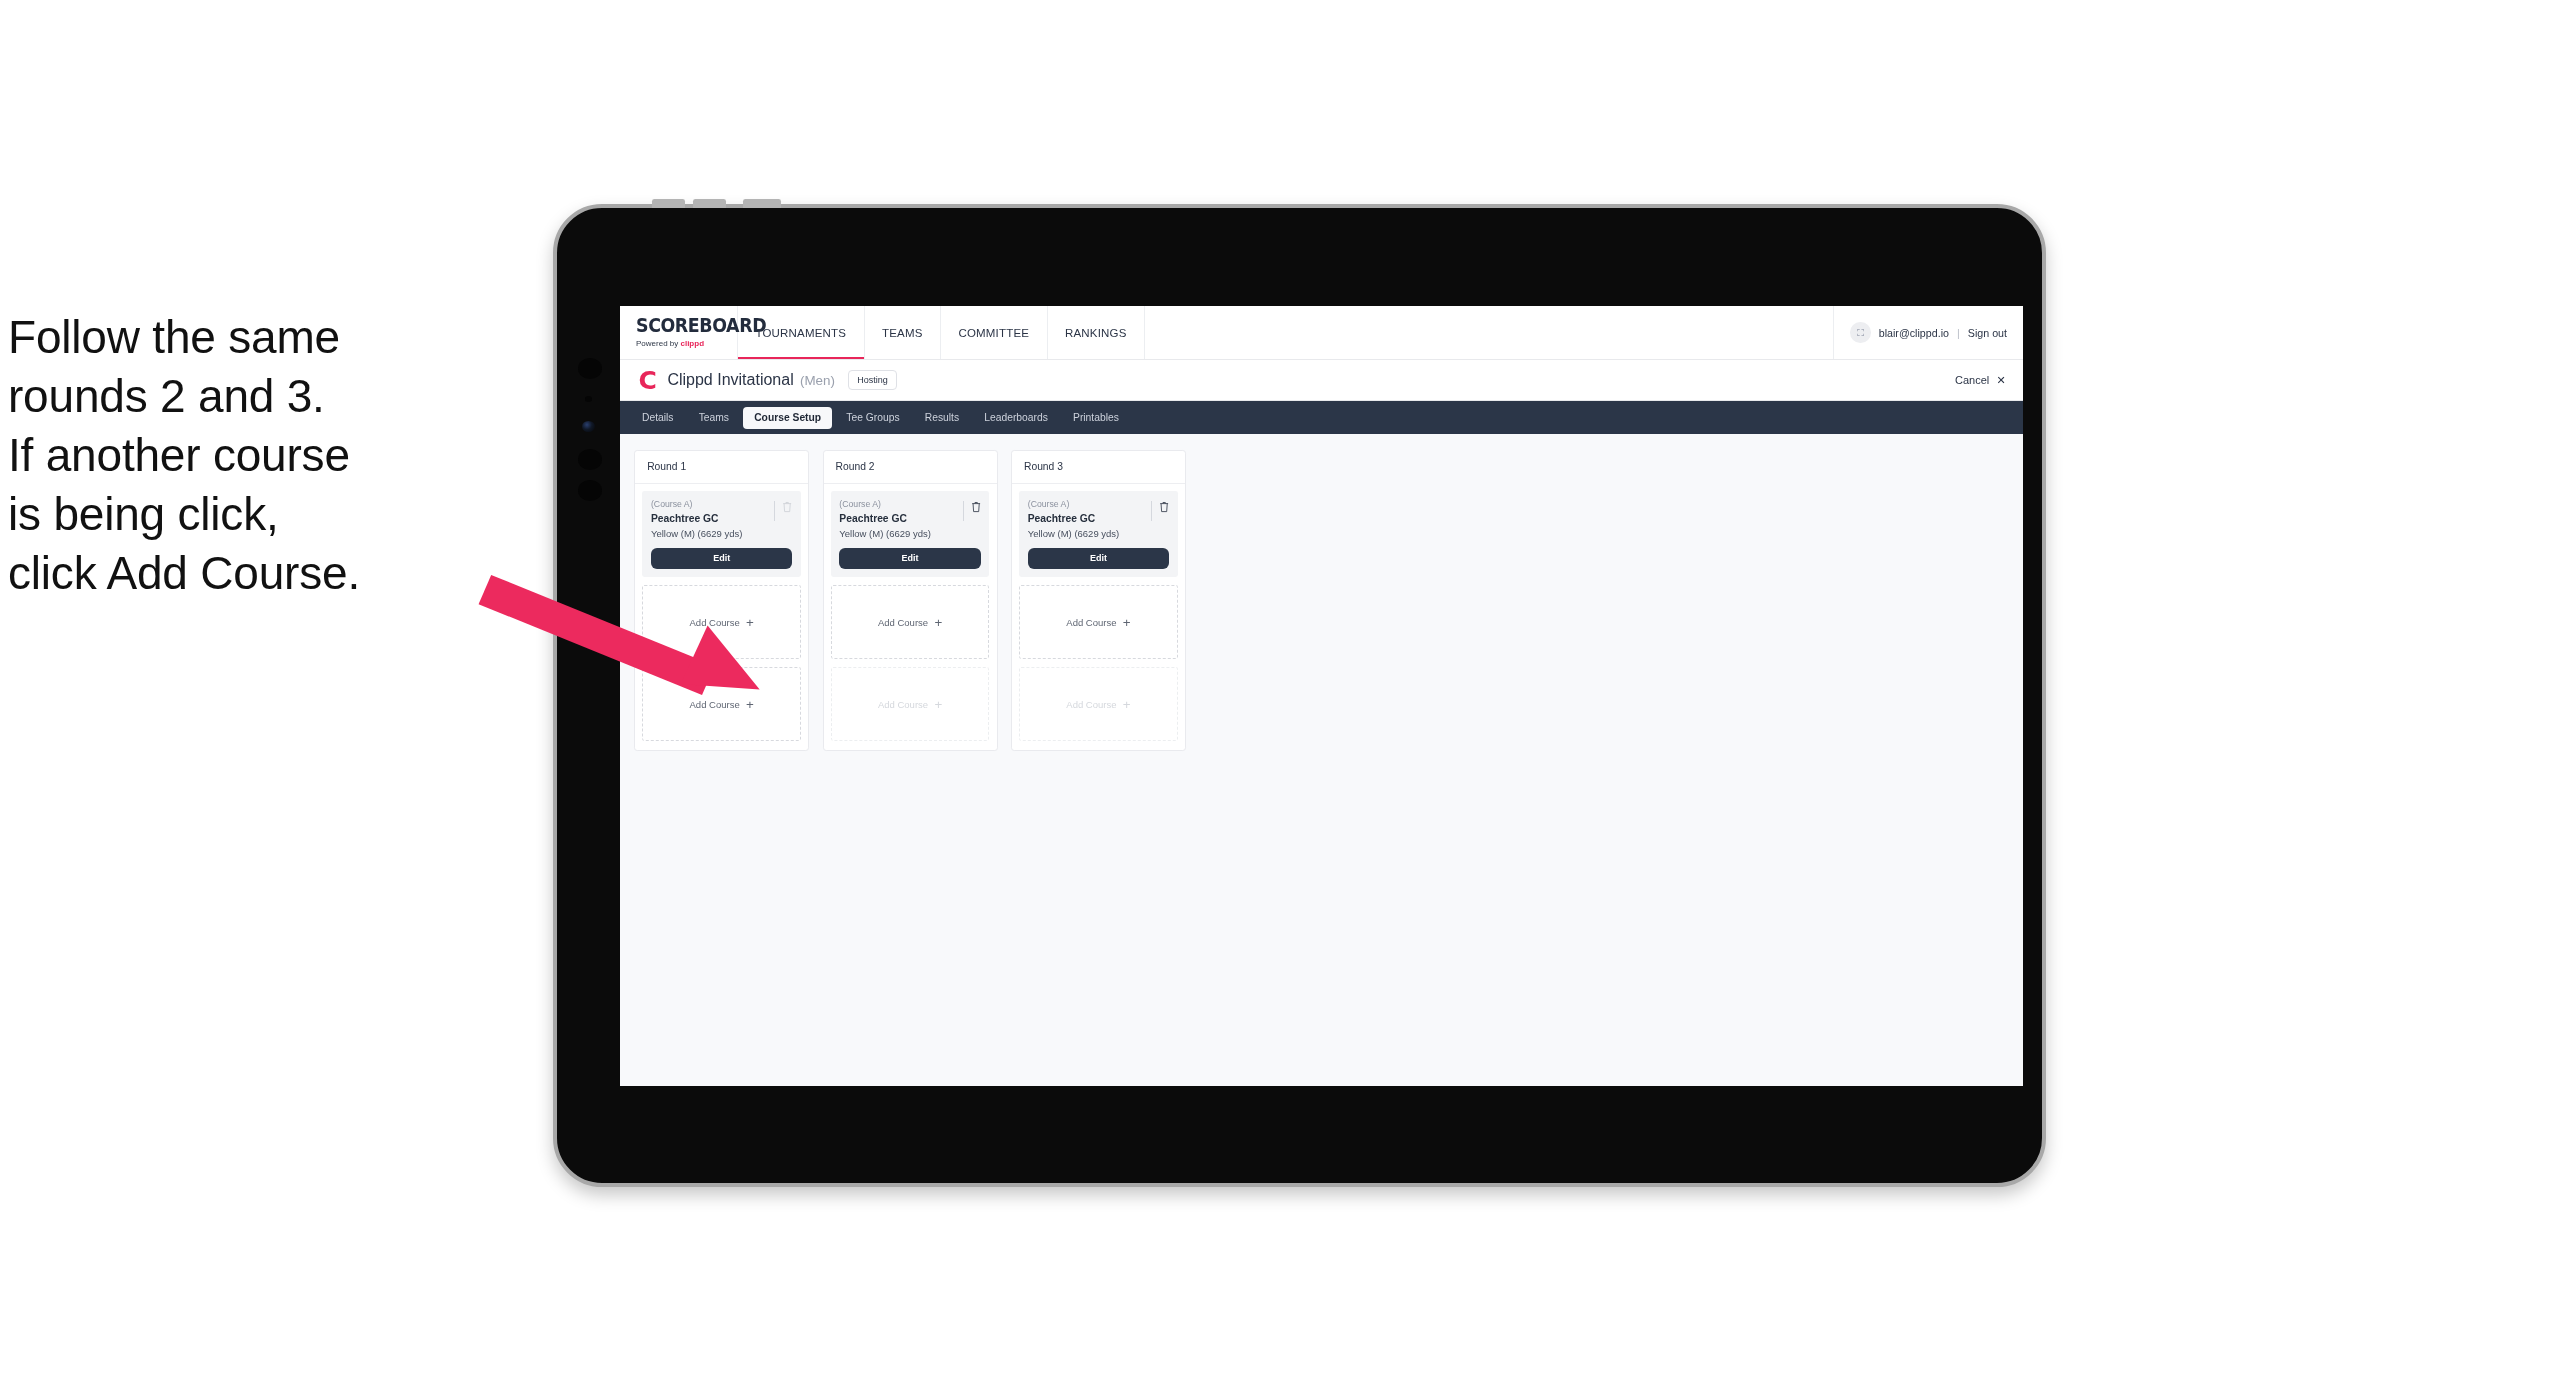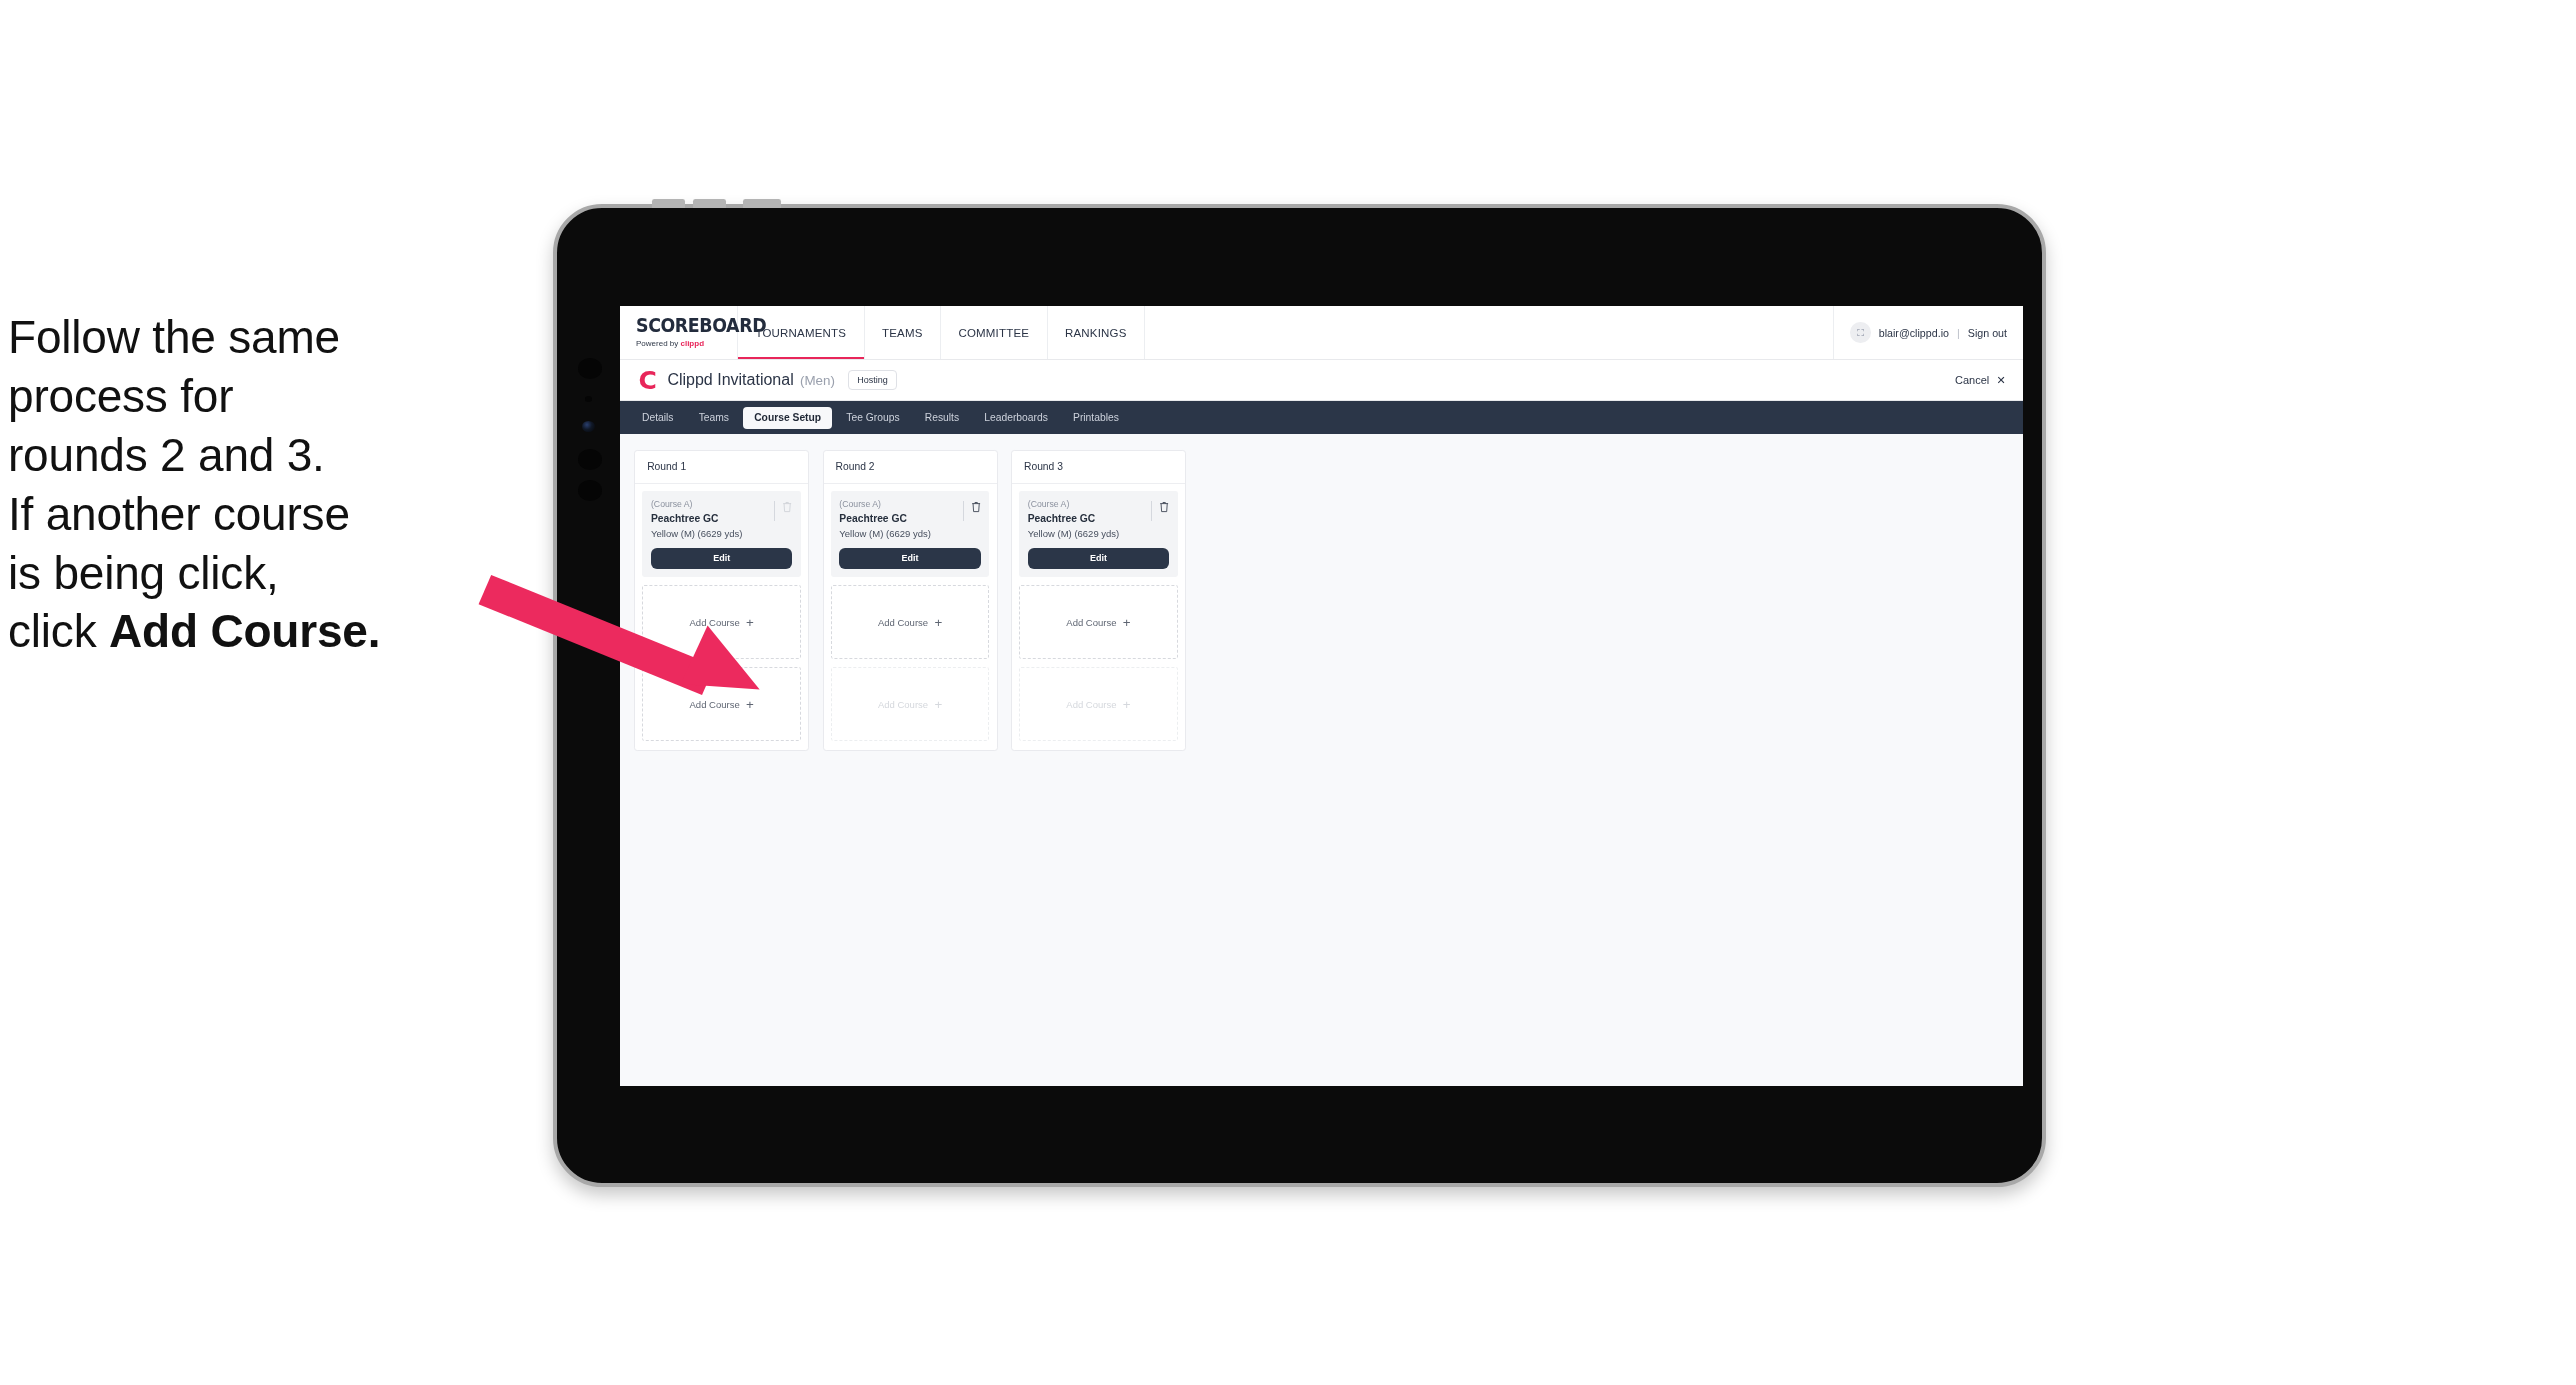--- a/index.html
+++ b/index.html
@@ -13,21 +13,21 @@
   
   #caption {
     position: absolute;
     left: 8px; top: 308px;
     width: 505px;
     font-size: 46px;
     line-height: 1.28;
     color: #111111;
     letter-spacing: -0.2px;
   }
-  #caption .bold { font-weight: bold; }
+  #caption .bold { font-weight: normal; }
 
   
   #arrow { position: absolute; left: 0; top: 0; width: 2576px; height: 1386px; pointer-events: none; }
 
   
   #tablet {
     position: absolute;
     left: 553px; top: 204px;
     width: 1493px; height: 983px;
     background: #0b0b0b;
@@ -174,21 +174,20 @@
   }
   .add-course:last-child { margin-bottom: 0; }
   .add-course.dim { color: #d5d8dd; border-color: #eceef0; }
   .add-course .plus { font-size: 13.4px; line-height: 1; font-weight: 300; }
 </style>
 </head>
 <body>
 
 <div id="caption">
   <div>Follow the same</div>
-  <div>process for</div>
   <div>rounds 2 and 3.</div>
   <div>If another course</div>
   <div>is being click,</div>
   <div><span>click </span><span class="bold">Add Course.</span></div>
 </div>
 
 <div id="tablet">
   <div class="vol-btn" style="left:95px;width:33px;"></div>
   <div class="vol-btn" style="left:136px;width:33px;"></div>
   <div class="vol-btn" style="left:186px;width:38px;"></div>

